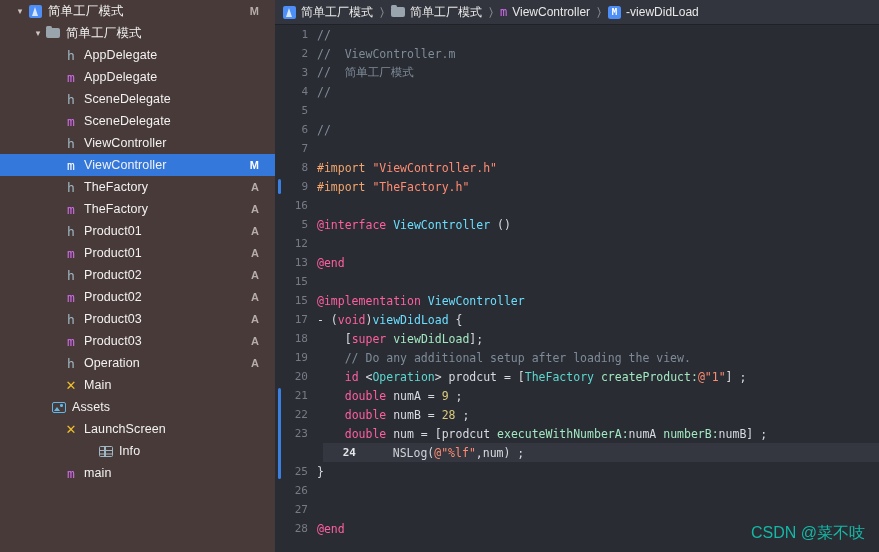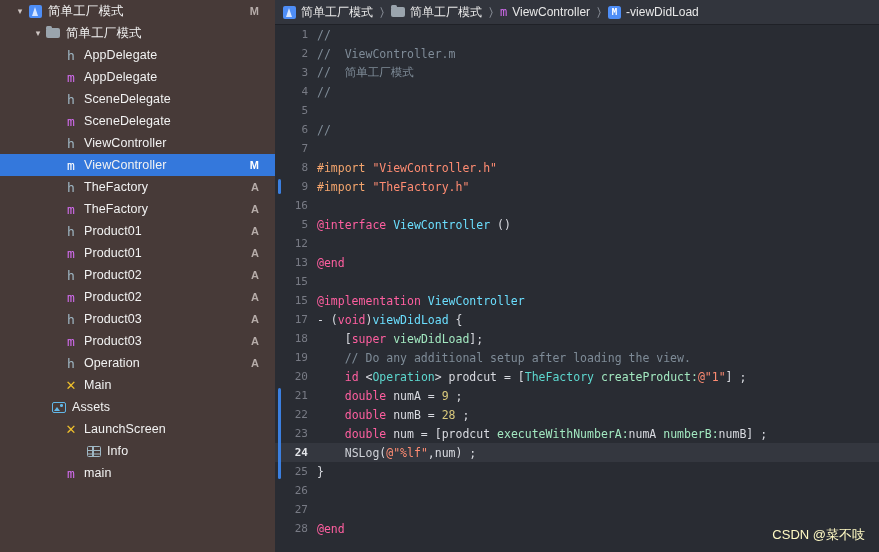--- a/index.html
+++ b/index.html
@@ -127,21 +127,21 @@
   }
 
   #code {
     position: relative;
     height: 527px;
     font-family: "DejaVu Sans Mono", "Liberation Mono", monospace;
     font-size: 11.5px;
     overflow: hidden;
   }
   .cline { height: 19px; display: flex; align-items: center; position: relative; }
-  .cline.active { background: #34373f; }
+  .cline.active { background: #34373f; margin-left: 48px; }
   .lnum {
     width: 42px; flex: 0 0 42px; text-align: right; padding-right: 9px;
     color: #787b85; font-size: 11px; user-select: none;
   }
   .cline.active .lnum { color: #e4e6ea; font-weight: bold; }
   .ctext2 { white-space: pre; color: #d8dae0; }
 
   .changebar {
     position: absolute; left: 3px; width: 3px;
     background: #3b7fe0; border-radius: 2px;
@@ -158,21 +158,21 @@
   .kw   { color: #ff5fa0; }
   .typ  { color: #5dd8cf; }
   .cls  { color: #6bdfff; }
   .meth { color: #a2e8c0; }
   .num  { color: #d9c97c; }
   .pln  { color: #d8dae0; }
   .fn   { color: #cfd2d8; }
 
   #watermark {
     position: absolute; right: 14px; bottom: 8px;
-    color: #fef9c3; font-size: 13px;
+    color: #14b8a6; font-size: 16px;
     font-family: "Liberation Sans", sans-serif;
   }
 </style>
 </head>
 <body>
 
 <div id="app">
 
   <div id="sidebar">
       <div class="nav-row" style="padding-left: 14px;">
@@ -319,21 +319,21 @@
         </span>
         <span class="label">Assets</span>
       </div>
       <div class="nav-row" style="padding-left: 50px;">
         <span class="twisty"></span>
         <span class="ico">
           <span class="g-xib">✕</span>
         </span>
         <span class="label">LaunchScreen</span>
       </div>
-      <div class="nav-row" style="padding-left: 73px;">
+      <div class="nav-row" style="padding-left: 73px; margin-left: 12px;">
         <span class="twisty"></span>
         <span class="ico">
           <span class="plist-ico"></span>
         </span>
         <span class="label">Info</span>
       </div>
       <div class="nav-row" style="padding-left: 50px;">
         <span class="twisty"></span>
         <span class="ico">
           <span class="g-m">m</span>

